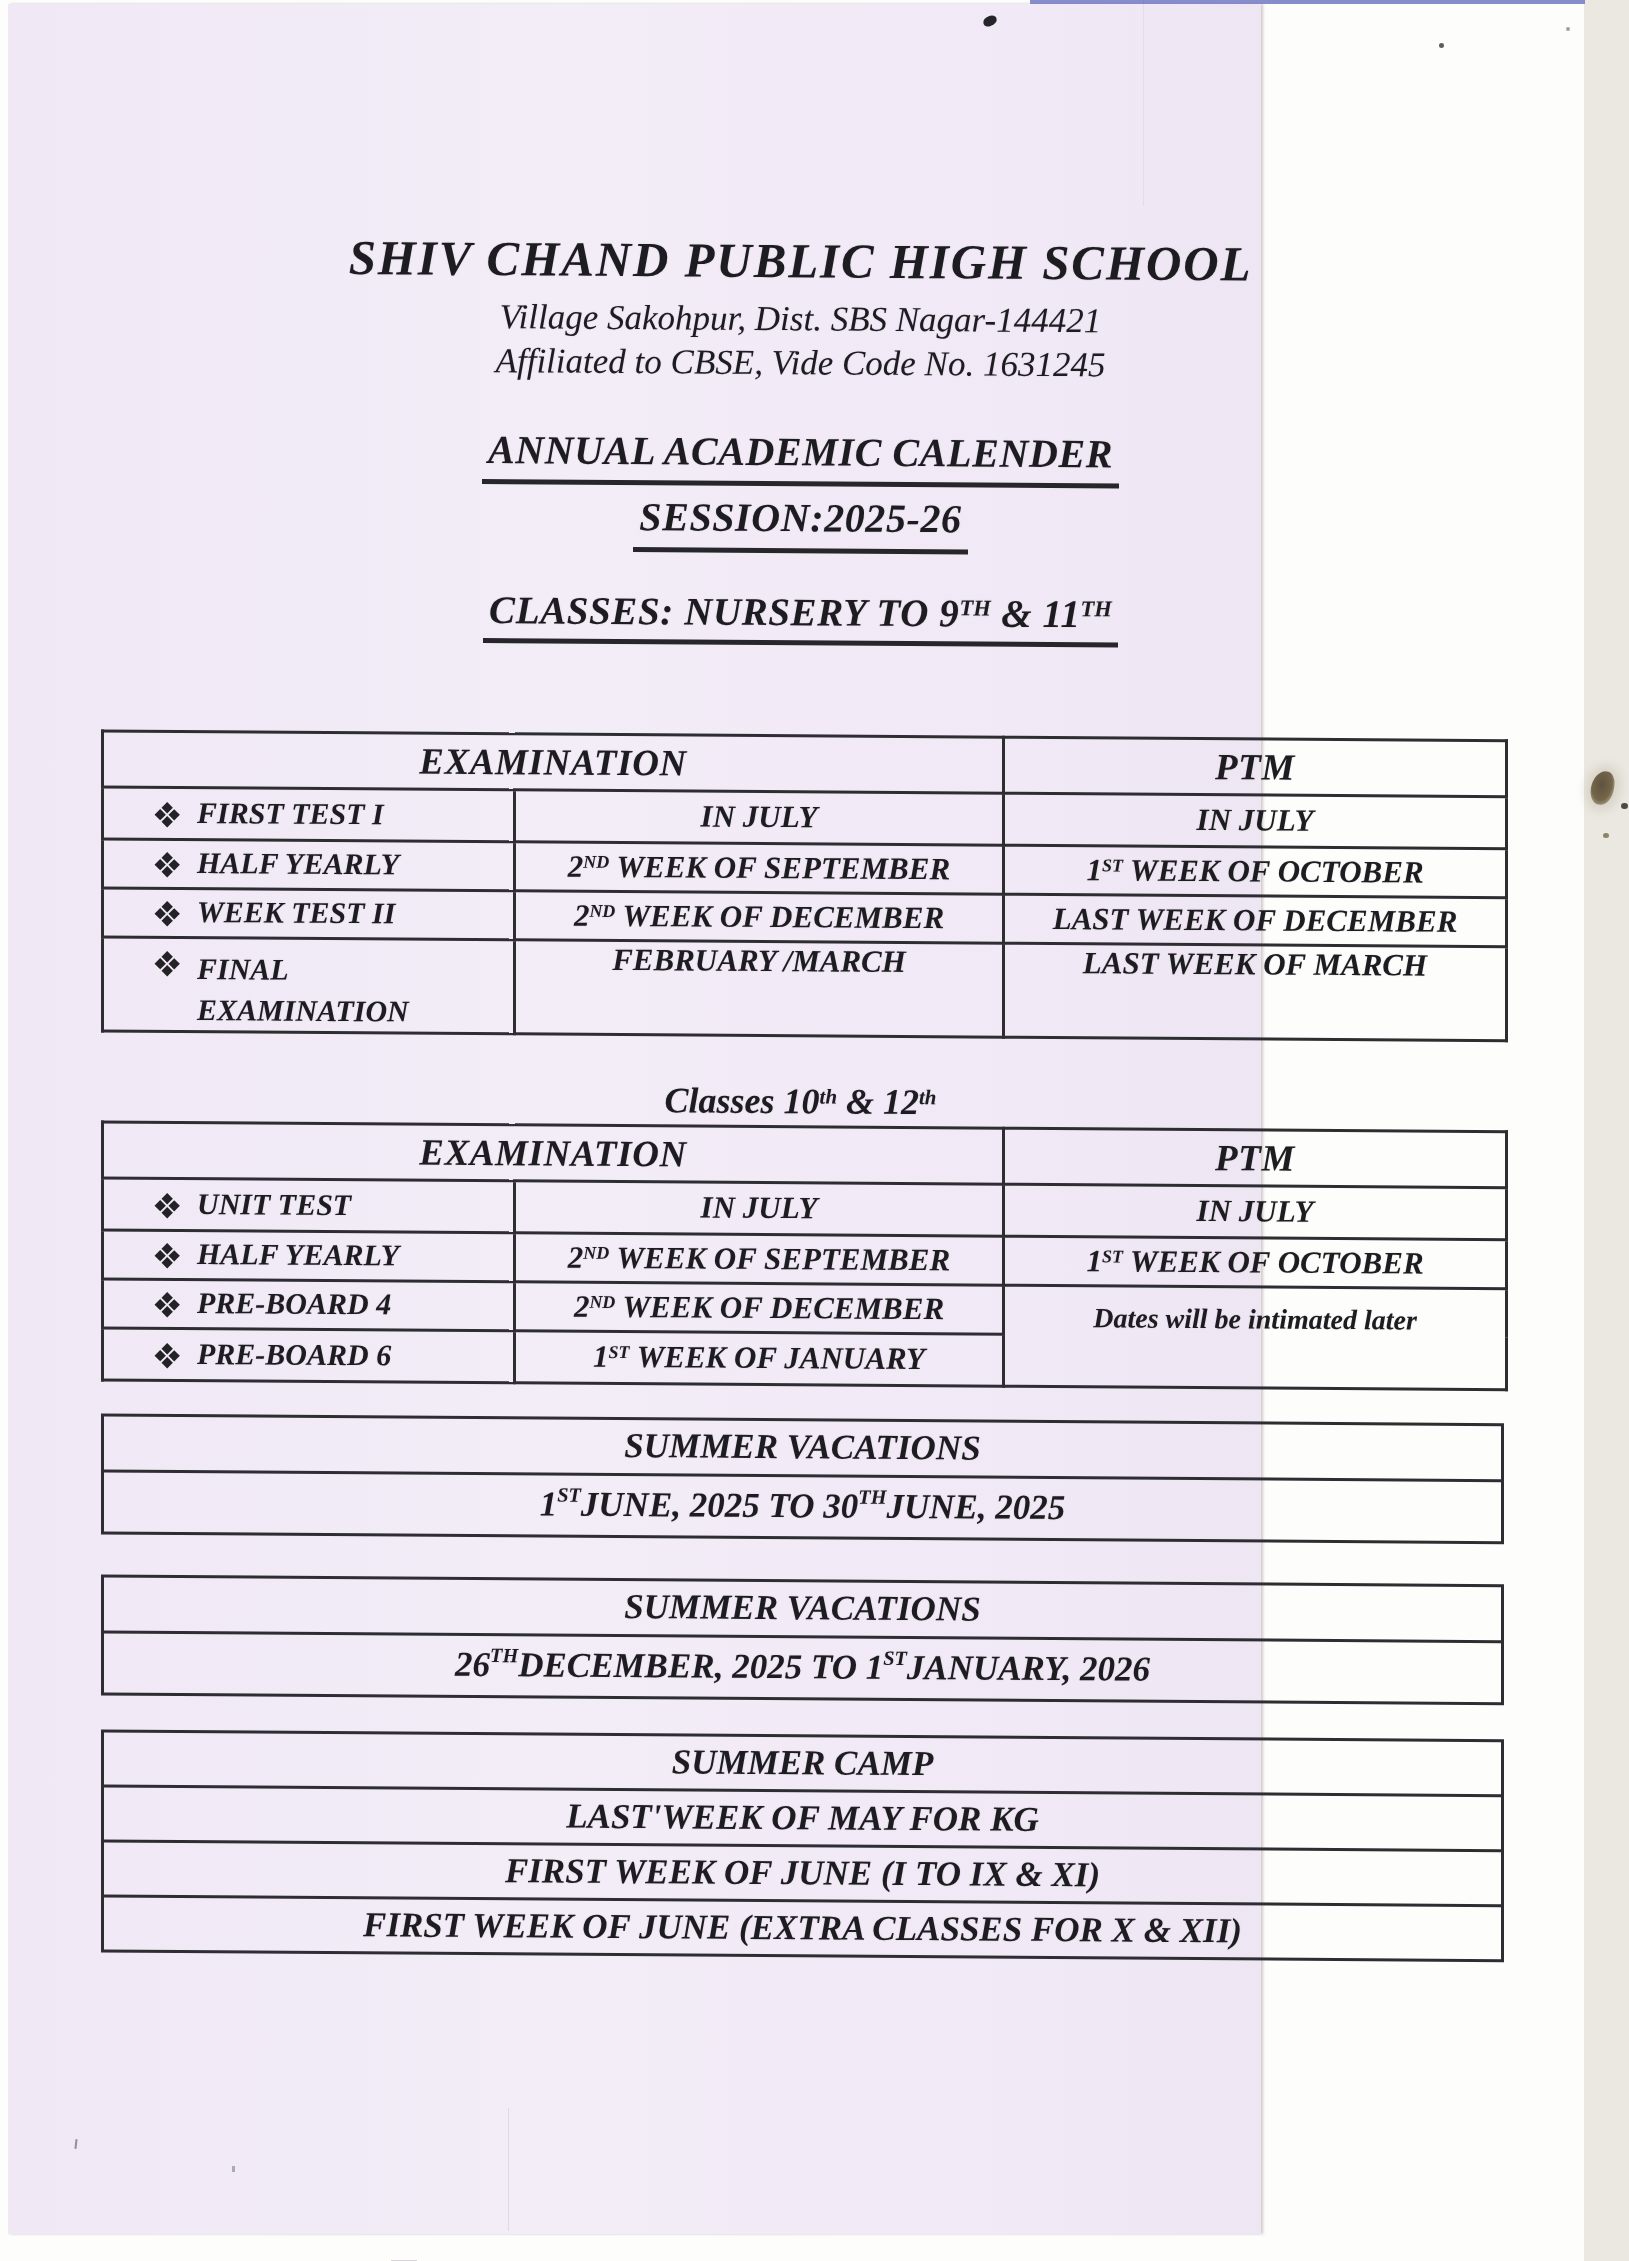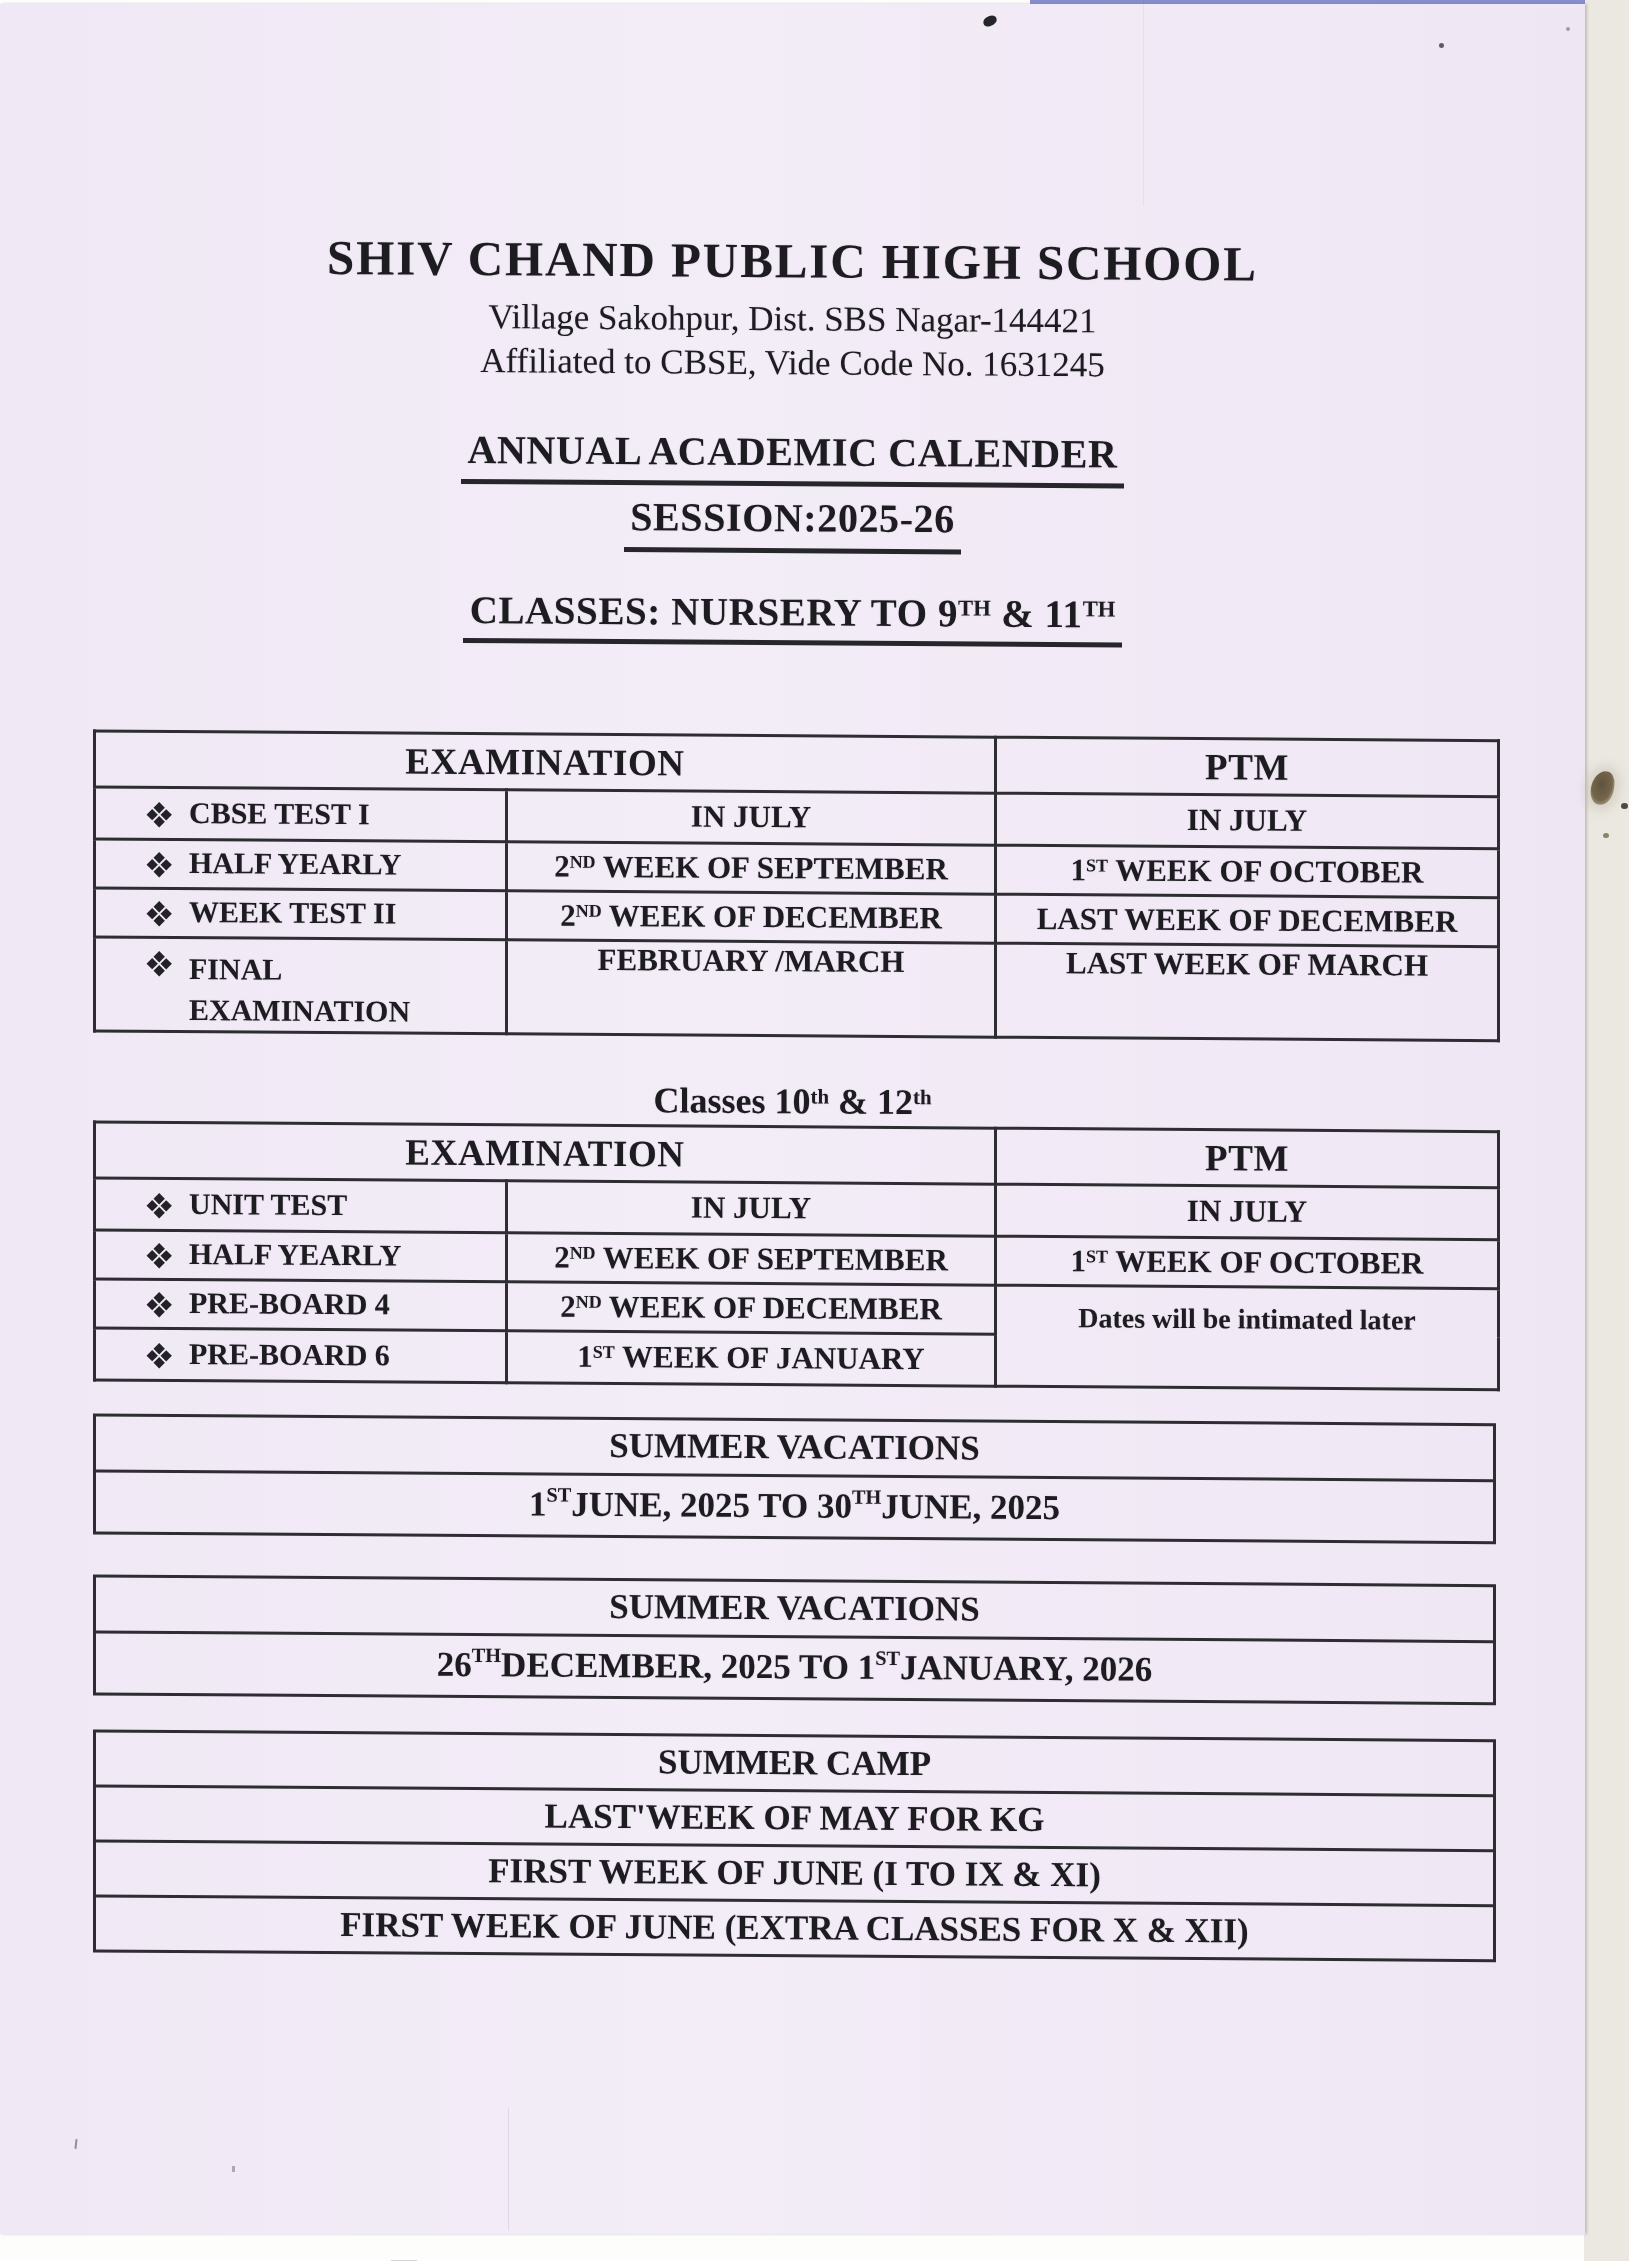--- a/index.html
+++ b/index.html
@@ -5,23 +5,24 @@
   html,body{margin:0;padding:0;}
   body{
     width:1630px;height:2261px;position:relative;overflow:hidden;
     background:#fdfdfc;
     font-family:"Liberation Serif","DejaVu Serif",serif;
     color:#1d1c21;
   }
   
   .scan-strip{position:absolute;top:0;right:0;width:46px;height:2261px;background:#ebe8e1;}
   .paper{
-    position:absolute;left:0;top:3.9px;width:1585px;height:2230px;
+    position:absolute;left:8px;top:3.9px;width:1253px;height:2230px;
     background:linear-gradient(90deg,#f0e9f5 0%,#f3edf8 45%,#f1e9f5 80%,#eee6f2 100%);
     box-shadow:1.9px 0 2.6px rgba(120,110,100,.35);
+    font-style:italic;
   }
   .content{
     position:absolute;left:0;top:0;width:1585px;
     transform:skewY(0.4deg);transform-origin:39px 0;
     text-shadow:0 0 1.3px rgba(30,28,34,.22);
   }
   .centered{text-align:center;}
   .school-name{margin-top:223px;font-size:49px;font-weight:bold;letter-spacing:1.9px;line-height:1.2;}
   .addr{font-size:35px;line-height:1.24;margin-top:6.4px;}
   .affil{font-size:35px;line-height:1.24;}
@@ -124,21 +125,21 @@
       </tr>
       <tr>
         <td class="examcol h-row">
           <div class="exam-item">
             <span class="dings">
                   <i class="dn"></i>
                   <i class="dw"></i>
                   <i class="de"></i>
                   <i class="ds"></i>
                 </span>
-            <span class="exam-text">CBSE TEST I</span>
+            <span class="exam-text">FIRST TEST I</span>
           </div>
         </td>
         <td class="sched h-row">IN JULY</td>
         <td class="ptmcell h-row">IN JULY</td>
       </tr>
       <tr>
         <td class="examcol h-row-sm">
           <div class="exam-item">
             <span class="dings">
                   <i class="dn"></i>

